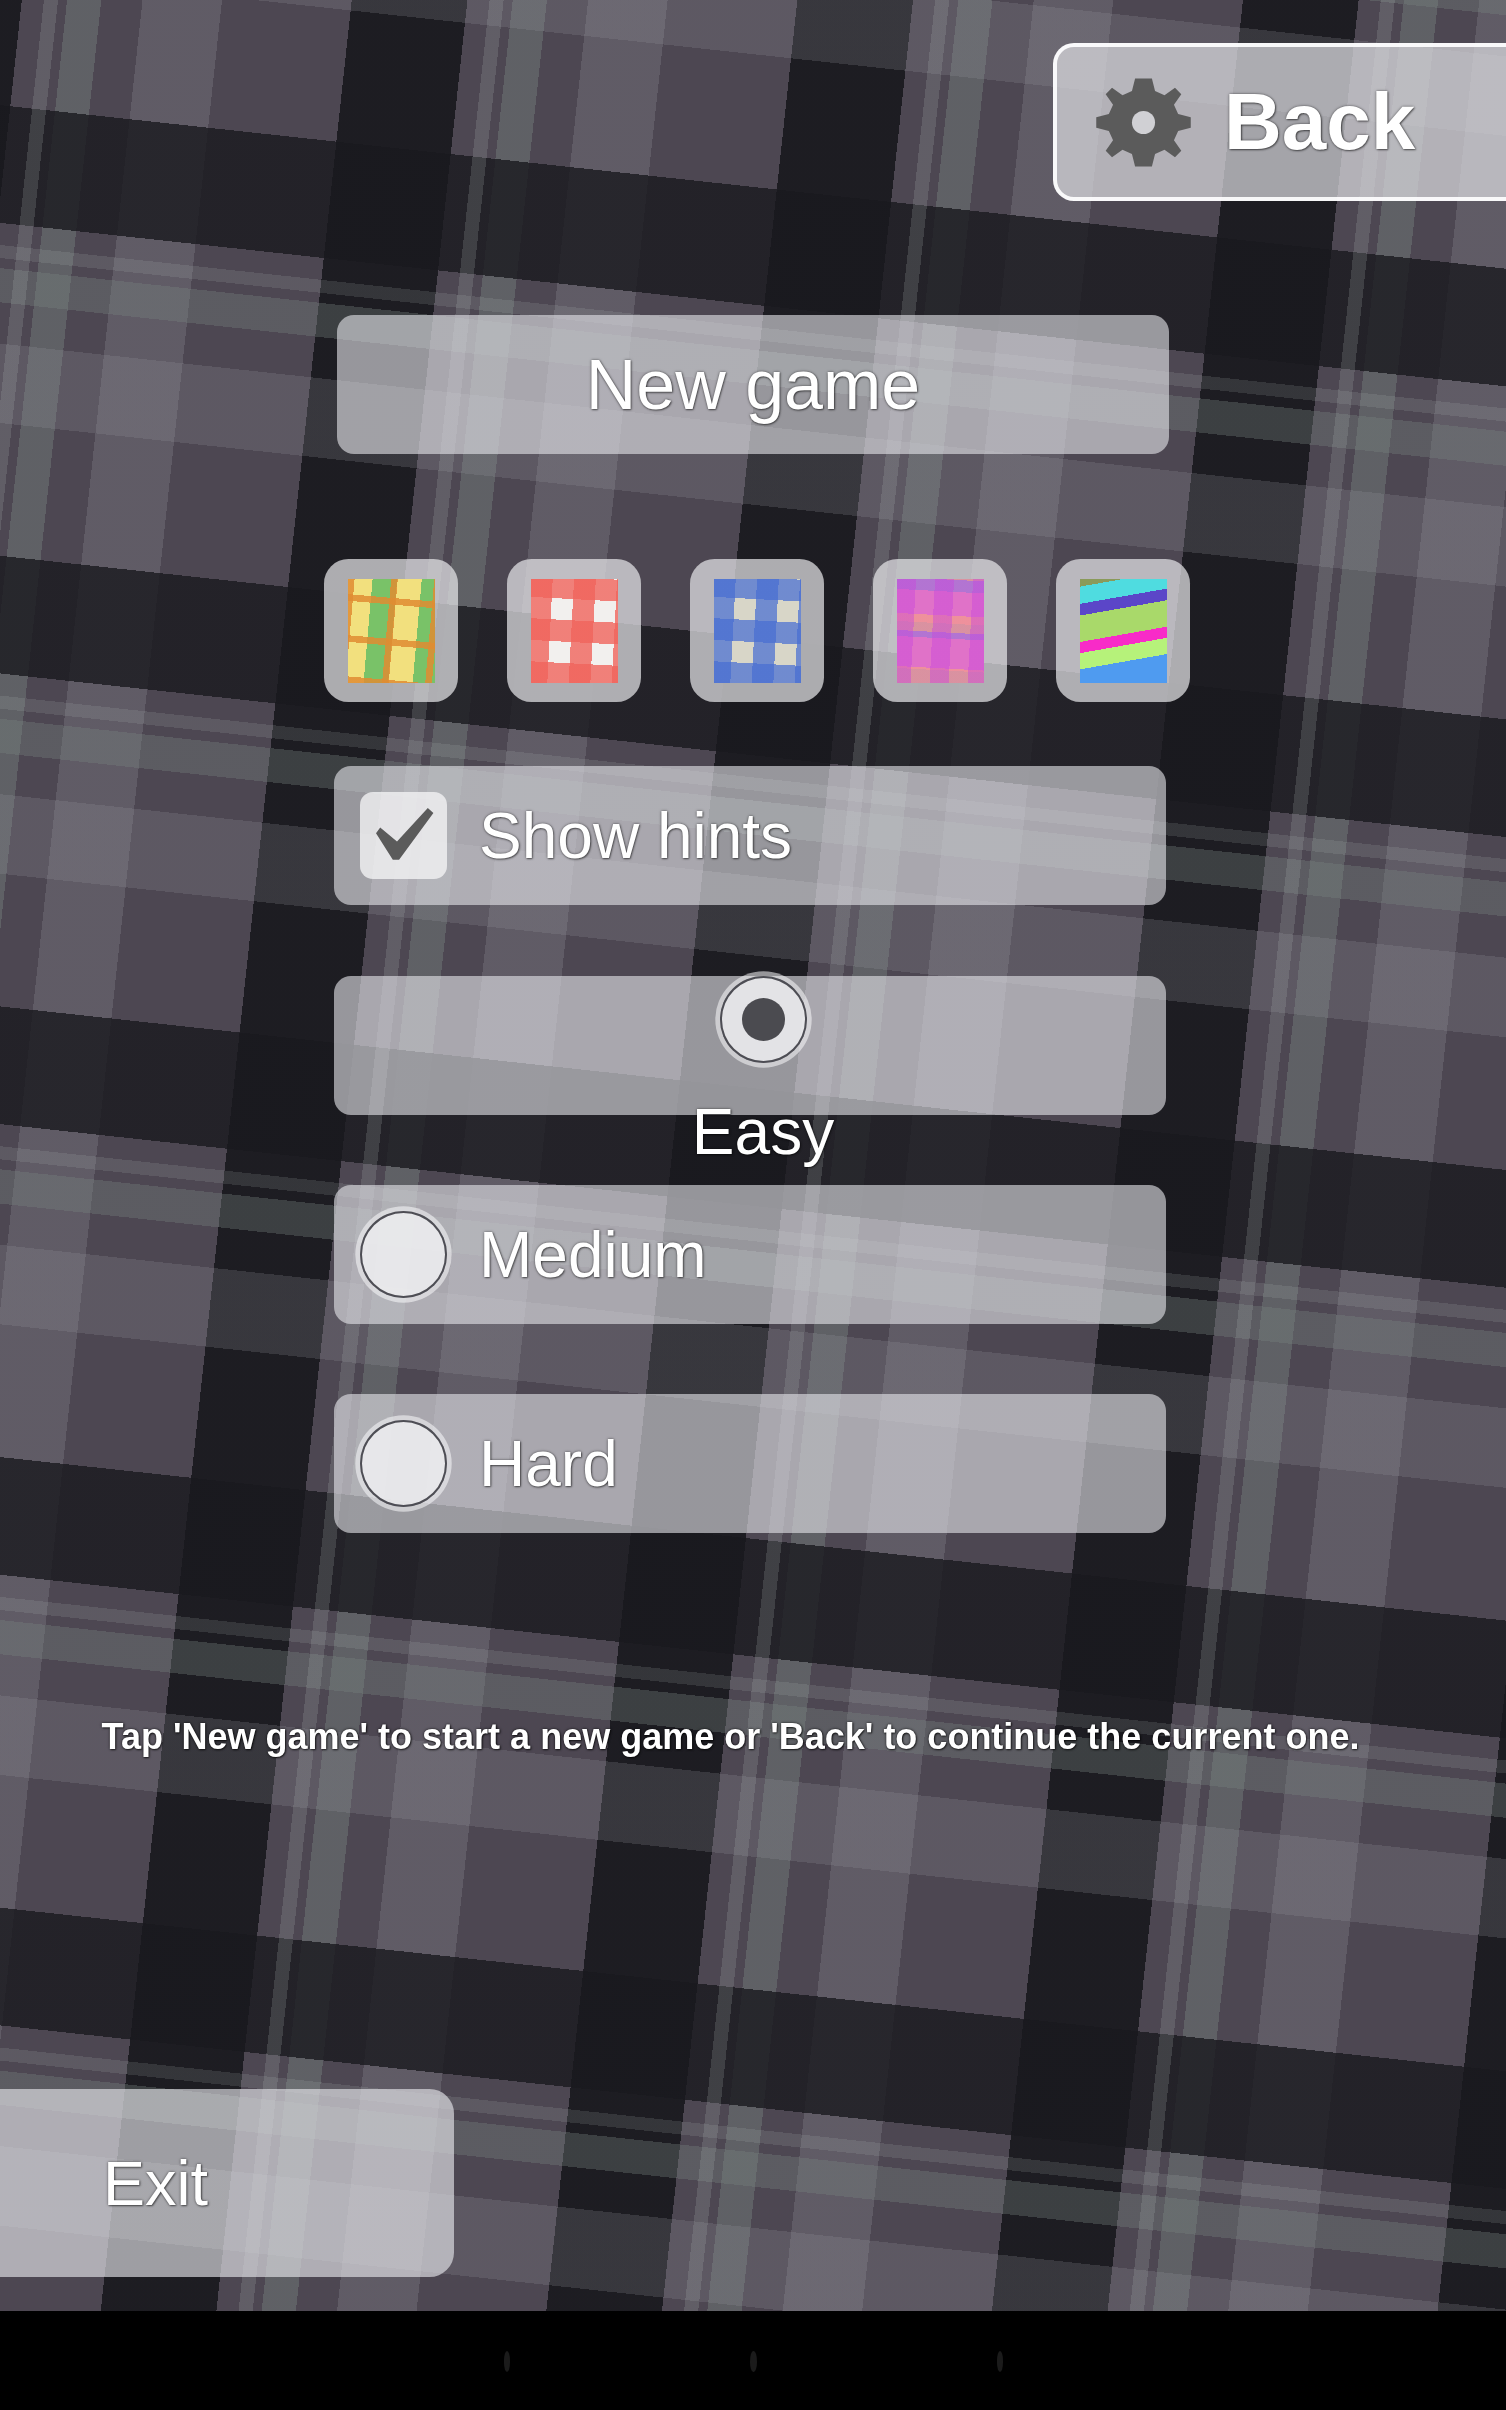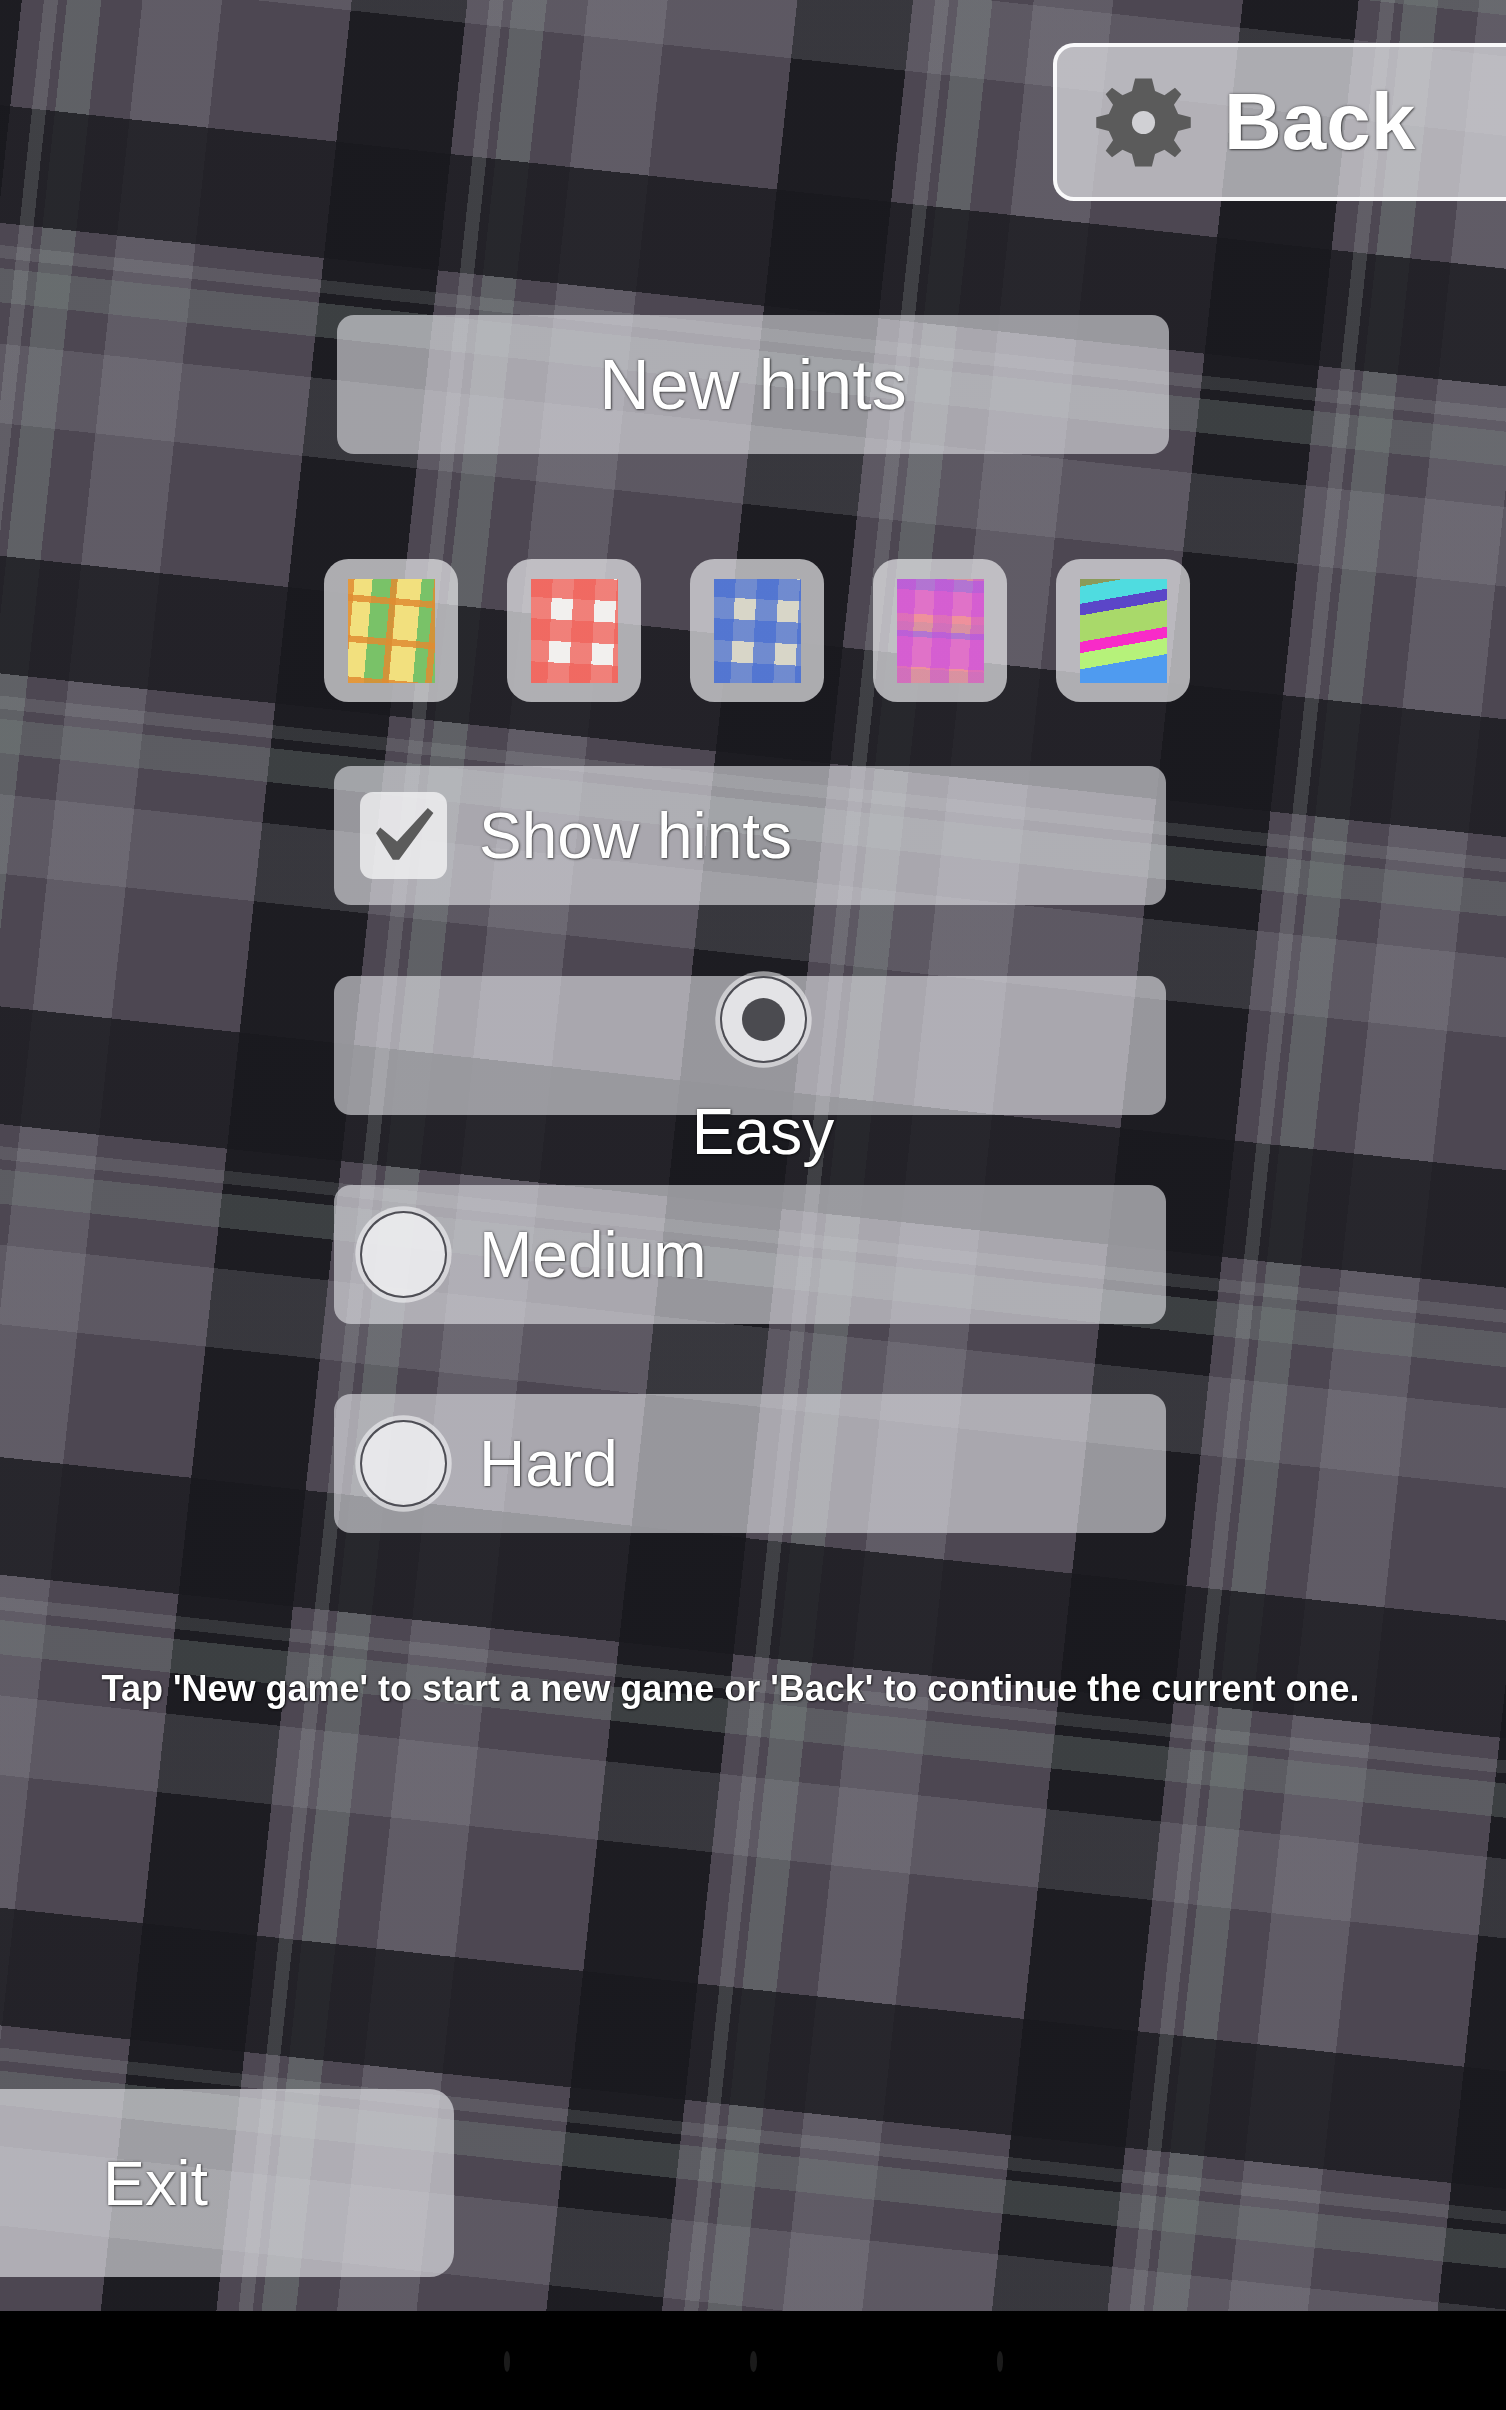--- a/index.html
+++ b/index.html
@@ -254,21 +254,21 @@
     width: 43px;
     height: 43px;
     border-radius: 50%;
     background: #4b4b50;
   }
 
   
   #hint-text {
     position: absolute;
     left: 0;
-    top: 1668px;
+    top: 1716px;
     width: 1461px;
     text-align: center;
     color: #ffffff;
     font-size: 36px;
     font-weight: 700;
     text-shadow:
       0 0 2.8px rgba(0,0,0,0.75),
       0.9px 0.9px 1.9px rgba(0,0,0,0.6);
     white-space: nowrap;
   }
@@ -319,21 +319,21 @@
 
   <div class="btn" id="back-button">
     <svg id="gear-icon" width="105" height="105" viewBox="0 0 100 100">
       <path fill="#5b5b5b" d="M50 8 L58 8 L61 20 L70 24 L80 17 L86 23 L79 33 L83 42 L95 45 L95 55 L83 58 L79 67 L86 77 L80 83 L70 76 L61 80 L58 92 L50 92 L42 92 L39 80 L30 76 L20 83 L14 77 L21 67 L17 58 L5 55 L5 45 L17 42 L21 33 L14 23 L20 17 L30 24 L39 20 L42 8 Z"></path>
       <circle cx="50" cy="50" r="11" fill="#d0d0d4"></circle>
     </svg>
     <span class="btn-label">Back</span>
   </div>
 
   <div class="btn" id="new-game-button">
-    <span class="btn-label">New hints</span>
+    <span class="btn-label">New game</span>
   </div>
 
   <div id="theme-row">
     <div class="theme-item">
       <div class="theme-swatch sw-green"></div>
     </div>
     <div class="theme-item">
       <div class="theme-swatch sw-red"></div>
     </div>
     <div class="theme-item">

